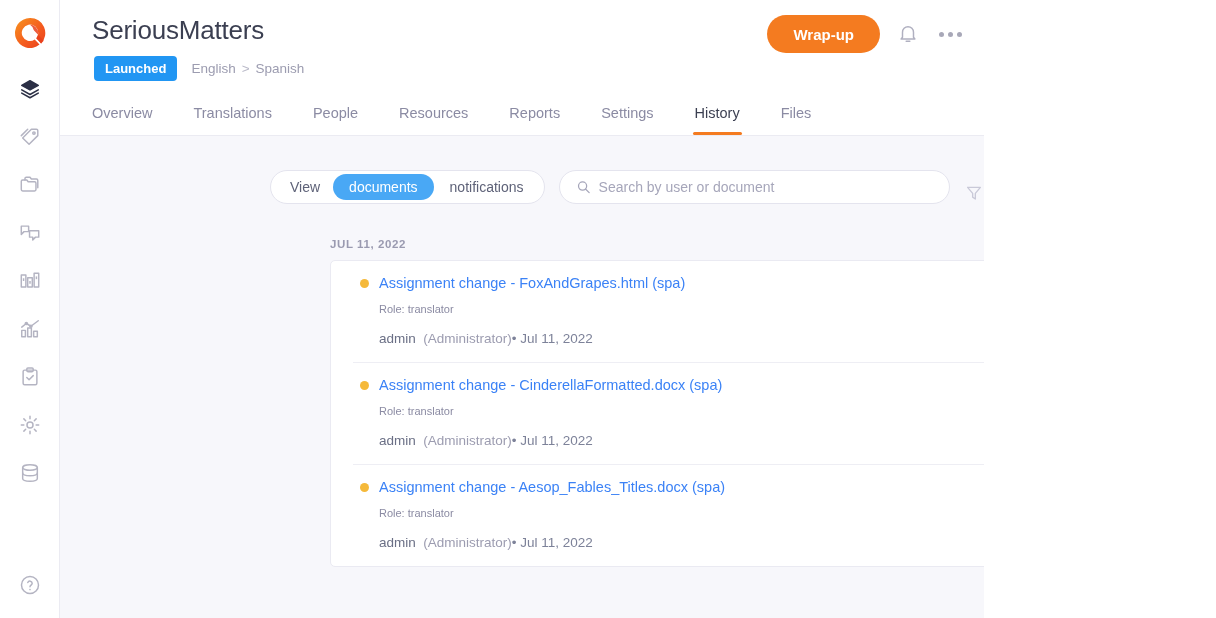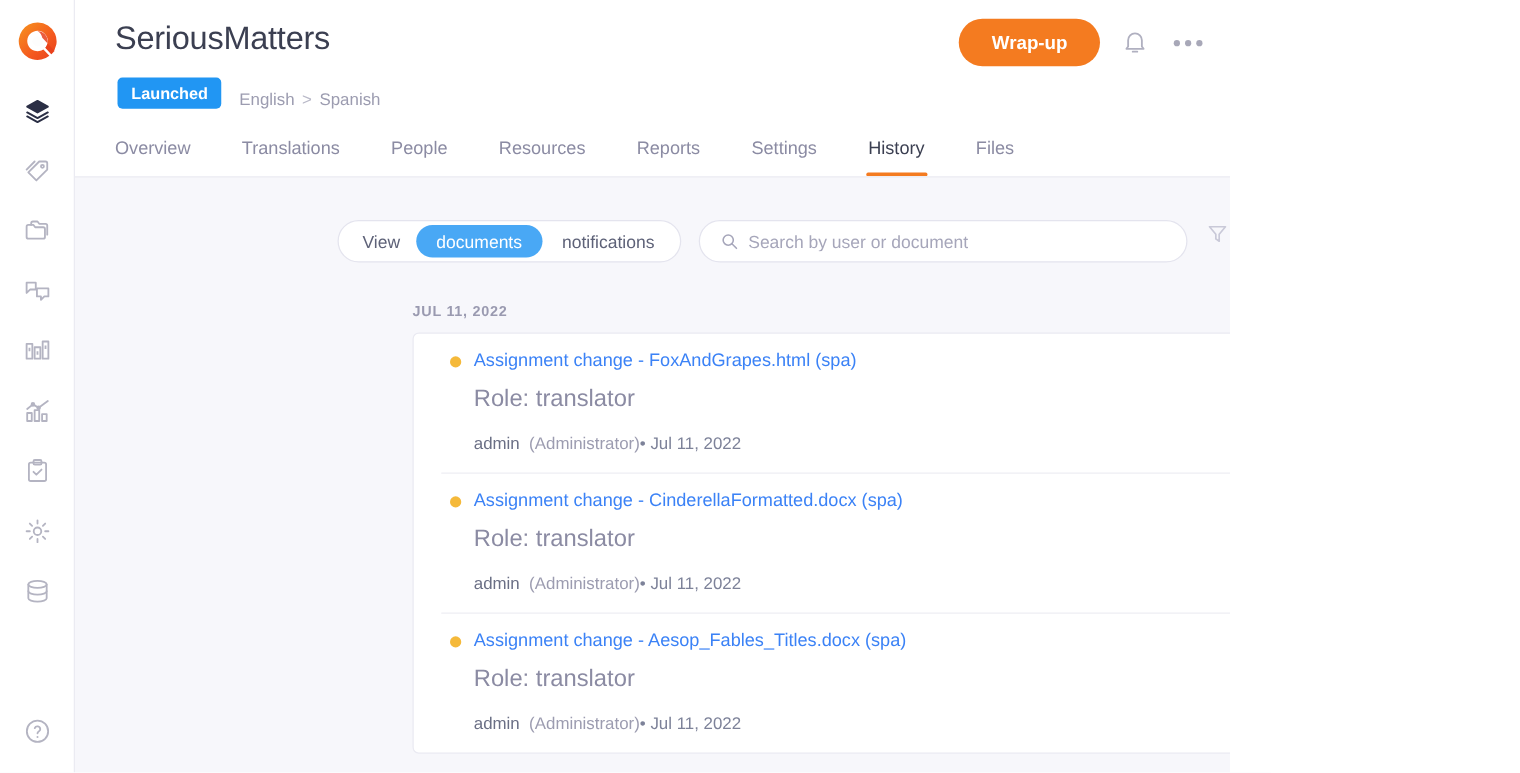--- a/index.html
+++ b/index.html
@@ -44,21 +44,21 @@
   .wrapup-btn {
     background: #f47b20; color: #ffffff; border: none;
     border-radius: 22px; padding: 0 26px; height: 38px;
     font-size: 15px; font-weight: 700; cursor: pointer;
     font-family: "Liberation Sans", sans-serif;
   }
   .icon-btn { width: 28px; height: 28px; display: flex; align-items: center; justify-content: center; cursor: pointer; }
   .dots { display: flex; gap: 4px; align-items: center; }
   .dots span { width: 5px; height: 5px; border-radius: 50%; background: #a8a8b8; display: block; }
 
-  .status-row { display: flex; align-items: flex-end; gap: 14px; margin-top: 9px; padding-left: 2px; }
+  .status-row { display: flex; align-items: center; gap: 14px; margin-top: 3px; padding-left: 2px; }
   .badge {
     background: #2196f3; color: #fff; border-radius: 4px;
     font-size: 13px; font-weight: 700; padding: 6px 11px 6px 11px;
     line-height: 13px; cursor: pointer;
   }
   .breadcrumb { font-size: 13.5px; color: #9c9cb0; display: flex; align-items: center; gap: 6px; }
   .breadcrumb .sep { color: #b9b9c8; }
   .breadcrumb span { cursor: pointer; }
 
   .tabs { display: flex; gap: 0; margin-top: 16px; padding-left: 0px; }
@@ -72,21 +72,21 @@
     height: 3px; background: #f47b20; border-radius: 2px;
   }
 
   
   .content {
     flex: 1 1 auto; background: #f7f7fb;
     border-top: 1px solid #ebebf2;
     padding: 0; overflow: hidden; position: relative;
   }
   .controls-row {
-    display: flex; align-items: flex-start; gap: 14px;
+    display: flex; align-items: flex-end; gap: 14px;
     padding: 34px 0 0 210px;
   }
   .toggle-group {
     display: flex; align-items: center;
     background: #ffffff; border: 1px solid #e4e4ee;
     border-radius: 20px; height: 34px; padding: 3px 4px 3px 6px;
   }
   .toggle-label { font-size: 14px; color: #5e6278; padding: 0 13px; cursor: pointer; }
   .toggle-pill {
     font-size: 14px; color: #5e6278; padding: 0 16px; height: 26px;
@@ -114,21 +114,21 @@
   .card {
     margin-left: 270px; width: 768px;
     background: #ffffff; border: 1px solid #eaeaf2; border-radius: 5px;
     padding: 0 22px;
   }
   .entry { padding: 14px 0 16px 0; border-bottom: 1px solid #eeeef4; }
   .entry:last-child { border-bottom: none; }
   .entry-title-row { display: flex; align-items: center; gap: 10px; }
   .dot { width: 9px; height: 9px; border-radius: 50%; background: #f5b93a; flex: 0 0 9px; margin-left: 7px; }
   .entry-title { font-size: 14.5px; color: #3b82f6; }
-  .entry-role { font-size: 19px; color: #8b8ba3; margin: 12px 0 0 26px; }
+  .entry-role { font-size: 11px; color: #8b8ba3; margin: 12px 0 0 26px; }
   .entry-meta { font-size: 13.5px; margin: 16px 0 0 26px; color: #8b8ba3; }
   .entry-meta .user { color: #6a6f85; }
   .entry-meta .role-paren { color: #9c9cb0; }
   .entry-meta .when { color: #7d8299; }
 </style>
 </head>
 <body>
 
 <div id="app">
 

